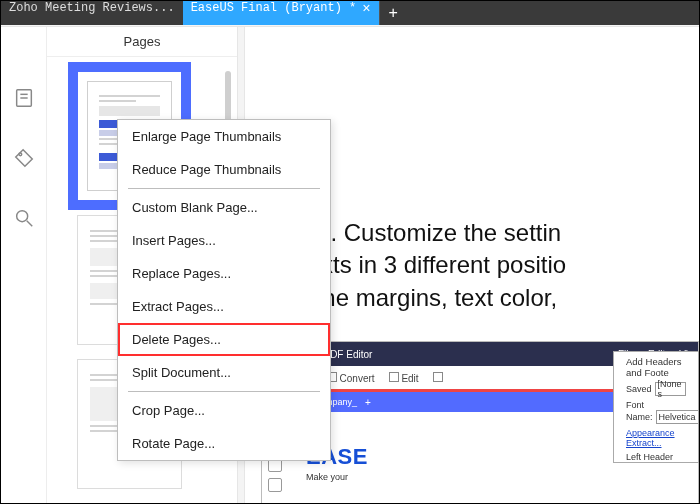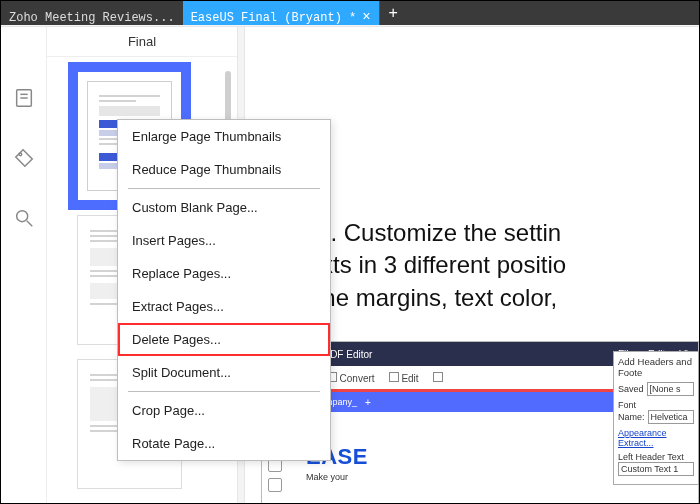--- a/index.html
+++ b/index.html
@@ -1,19 +1,19 @@
 <!DOCTYPE html>
 <html><head>
 <meta charset="utf-8">
 <style>
   * { box-sizing: border-box; margin: 0; padding: 0; }
   body { font-family: -apple-system, "Segoe UI", Arial, sans-serif; width: 700px; height: 504px; overflow: hidden; background: #fff; border: 1px solid #000; position: relative; }
 
   .titlebar { height: 24px; background: #3a3a3a; display: flex; align-items: stretch; font-size: 12px; color: #ddd; }
-  .tab { display: flex; align-items: flex-end; padding: 0 8px; font-family: "Courier New", monospace; }
+  .tab { display: flex; align-items: flex-start; padding: 0 8px; font-family: "Courier New", monospace; }
   .tab.active { background: #2fa8ff; color: #fff; }
   .tab-close { margin-left: 6px; font-size: 14px; }
   .tab-add { display: flex; align-items: center; justify-content: center; width: 28px; color: #fff; font-size: 16px; border-left: 1px solid #555; }
 
   .toprule { height: 2px; background: #f5f5f5; border-bottom: 1px solid #e5e5e5; }
 
   .workspace { position: absolute; top: 26px; left: 0; right: 0; bottom: 0; display: flex; }
 
   .iconbar { width: 46px; background: #fff; border-right: 1px solid #ededed; display: flex; flex-direction: column; align-items: center; padding-top: 60px; gap: 34px; }
   .iconbar svg { width: 22px; height: 22px; stroke: #888; fill: none; stroke-width: 1.6; }
@@ -45,21 +45,21 @@
   .ditool { height: 26px; background: #fff; border-bottom: 3px solid #ef4444; display: flex; align-items: center; gap: 14px; padding: 0 8px; font-size: 10px; color: #444; }
   .ditool .ico { width: 10px; height: 10px; border: 1px solid #888; display: inline-block; }
   .ditabs { height: 20px; background: #526bff; display: flex; align-items: center; font-size: 9px; color: #fff; padding-left: 4px; }
   .ditabs .tb { padding: 0 6px; }
   .dibody { position: relative; height: calc(100% - 70px); background: #fff; }
   .dibody .side { position: absolute; left: 6px; top: 6px; display: flex; flex-direction: column; gap: 6px; }
   .dibody .side div { width: 14px; height: 14px; border: 1px solid #999; border-radius: 2px; }
   .eascol { position: absolute; left: 44px; top: 32px; font-weight: 800; color: #164fd6; font-size: 22px; letter-spacing: .5px; }
   .easub { position: absolute; left: 44px; top: 60px; font-size: 9px; color: #333; }
 
-  .hfpanel { position: absolute; right: 0; top: 350px; width: 86px; height: 134px; background: #fff; border: 1px solid #aaa; font-size: 9px; color: #333; padding: 4px 4px; overflow: hidden; }
+  .hfpanel { position: absolute; right: 0; top: 350px; width: 86px; height: 112px; background: #fff; border: 1px solid #aaa; font-size: 9px; color: #333; padding: 4px 12px; overflow: hidden; }
   .hfpanel .hdr { font-size: 9.5px; margin-bottom: 4px; }
   .hfpanel .row { display: flex; align-items: center; gap: 3px; margin-bottom: 4px; }
   .hfpanel .fld { border: 1px solid #999; height: 14px; flex: 1; font-size: 9px; padding: 0 2px; display: flex; align-items: center; background: #fff; }
   .hfpanel .link { color: #1644cc; text-decoration: underline; margin: 2px 0 4px; }
   .hfpanel .txtbox { border: 1px solid #999; height: 14px; padding: 0 2px; font-size: 9px; display: flex; align-items: center; }
 
   .ctxmenu { position: absolute; left: 116px; top: 118px; width: 214px; background: #fff; border: 1px solid #bdbdbd; box-shadow: 2px 2px 8px rgba(0,0,0,.12); font-size: 13px; color: #222; z-index: 50; }
   .ctxmenu .mi { padding: 9px 14px; white-space: nowrap; }
   .ctxmenu .sep { height: 1px; background: #bdbdbd; margin: 2px 10px; }
   .ctxmenu .highlight { outline: 2px solid #ff2e2e; outline-offset: -2px; padding: 9px 14px; }
@@ -92,21 +92,21 @@
           <circle cx="8" cy="8" r="1.5"></circle>
         </svg></div>
     <div><svg viewBox="0 0 24 24">
           <circle cx="10" cy="10" r="6"></circle>
           <line x1="15" y1="15" x2="21" y2="21"></line>
         </svg></div>
   </div>
 
   <div class="thumbcol">
     <div class="thumbhdr">
-        <span>Final</span>
+        <span>Pages</span>
       </div>
     <div class="thumbbody">
       <div class="scroll-thumb"></div>
       <div class="thumbwrap">
         <div class="thumb selected">
           <div class="thumbinner" style="position:absolute;inset:10px;z-index:1">
             <div class="tline"></div>
               <div class="tline sh"></div>
             <div class="tblk"></div>
             <div class="tband"></div>

